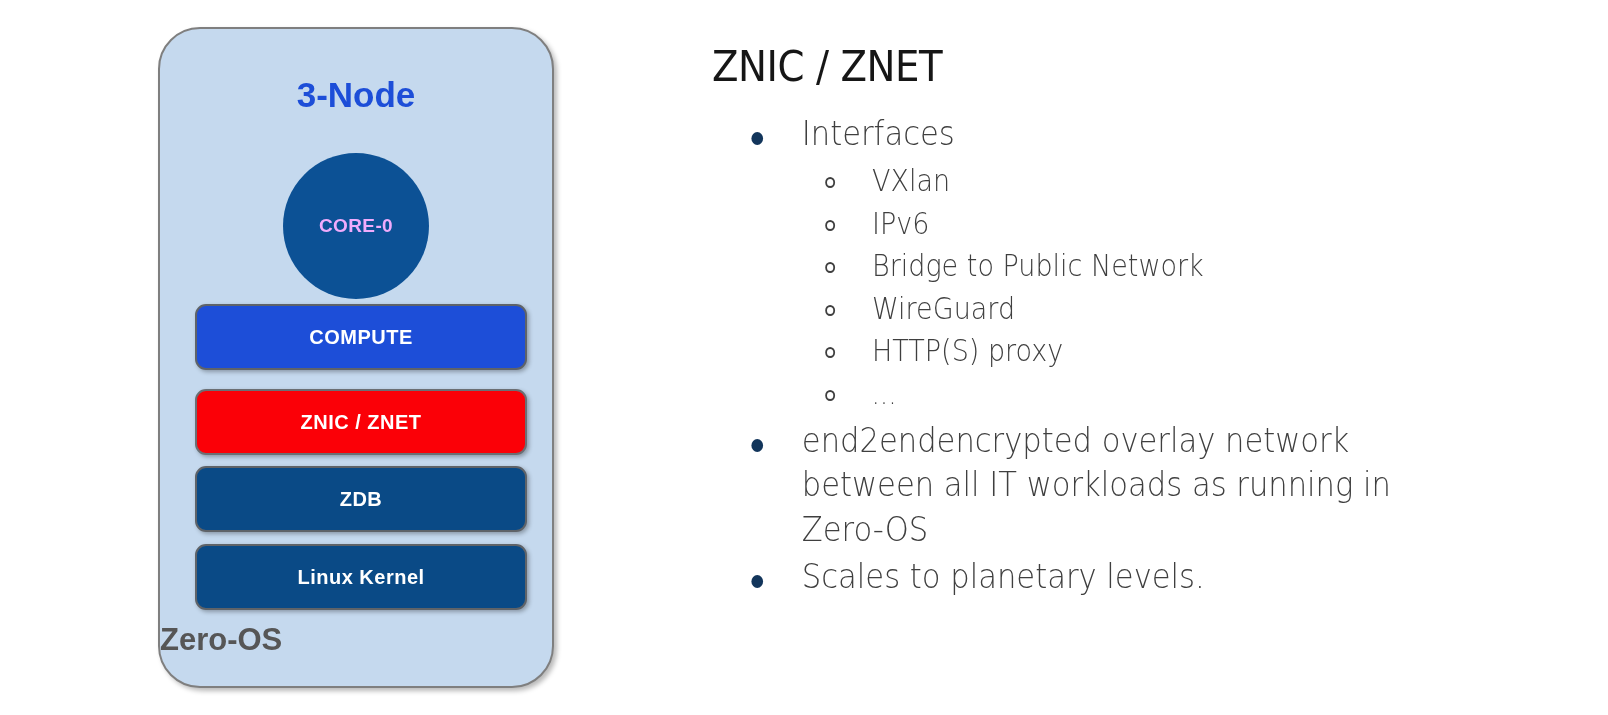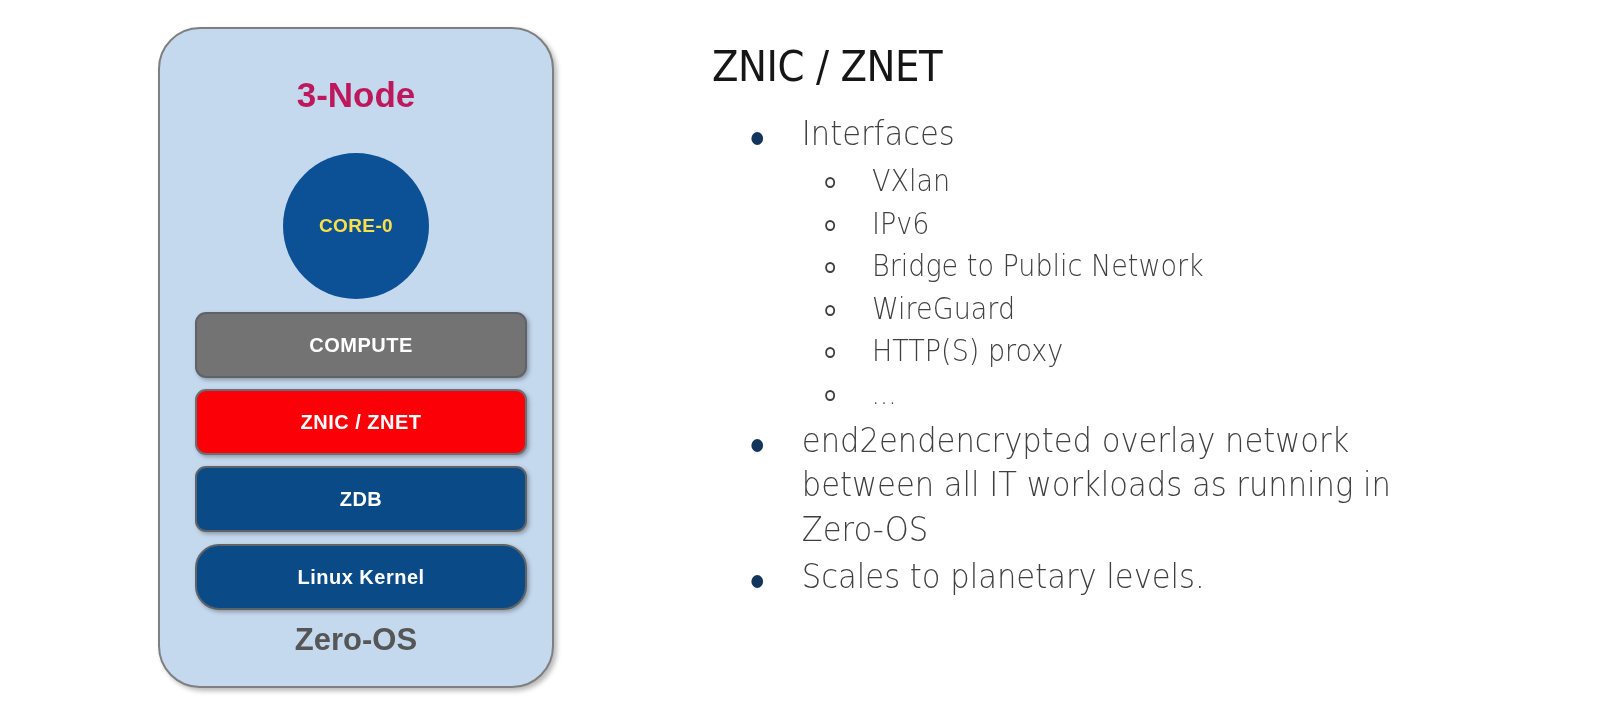--- a/index.html
+++ b/index.html
@@ -29,38 +29,38 @@
     box-shadow: 3px 3px 5px rgba(0,0,0,0.28);
   }
   #node-title {
     position: absolute;
     top: 46px;
     left: 0;
     width: 100%;
     text-align: center;
     font-size: 35px;
     font-weight: bold;
-    color: #be185d;
+    color: #1d4ed8;
     letter-spacing: 0px;
   }
   #core-circle {
     position: absolute;
     left: 50%;
     transform: translateX(-50%);
     top: 124px;
     width: 146px;
     height: 146px;
     border-radius: 50%;
     background: #0c5195;
     display: flex;
     align-items: center;
     justify-content: center;
   }
   #core-circle .core-label {
-    color: #fde047;
+    color: #f0abfc;
     font-size: 19px;
     font-weight: bold;
     letter-spacing: 0.4px;
   }
 
   .layer-box {
     position: absolute;
     left: 35px;
     width: 332px;
     height: 66px;
@@ -71,31 +71,30 @@
     align-items: center;
     justify-content: center;
     box-shadow: 2px 2px 4px rgba(0,0,0,0.30);
   }
   .layer-box .layer-label {
     color: #ffffff;
     font-size: 20px;
     font-weight: bold;
     letter-spacing: 0.5px;
   }
-  #layer-compute { top: 283px; background: #737373; text-align: right; }
+  #layer-compute { top: 275px; background: #1d4ed8; text-align: right; }
   #layer-znic    { top: 360px; background: #fb0007; border-color: #6b6f74; }
   #layer-zdb     { top: 437px; background: #0a4a86; text-align: right; }
-  #layer-kernel  { top: 515px; background: #0a4a86; border-radius: 24px; }
+  #layer-kernel  { top: 515px; background: #0a4a86; }
 
   #zero-os-label {
     position: absolute;
     bottom: 28px;
     left: 0;
     width: 100%;
-    text-align: center;
     font-size: 31px;
     font-weight: bold;
     color: #565656;
   }
 
   
   #content {
     position: absolute;
     left: 712px;
     top: 44px;

